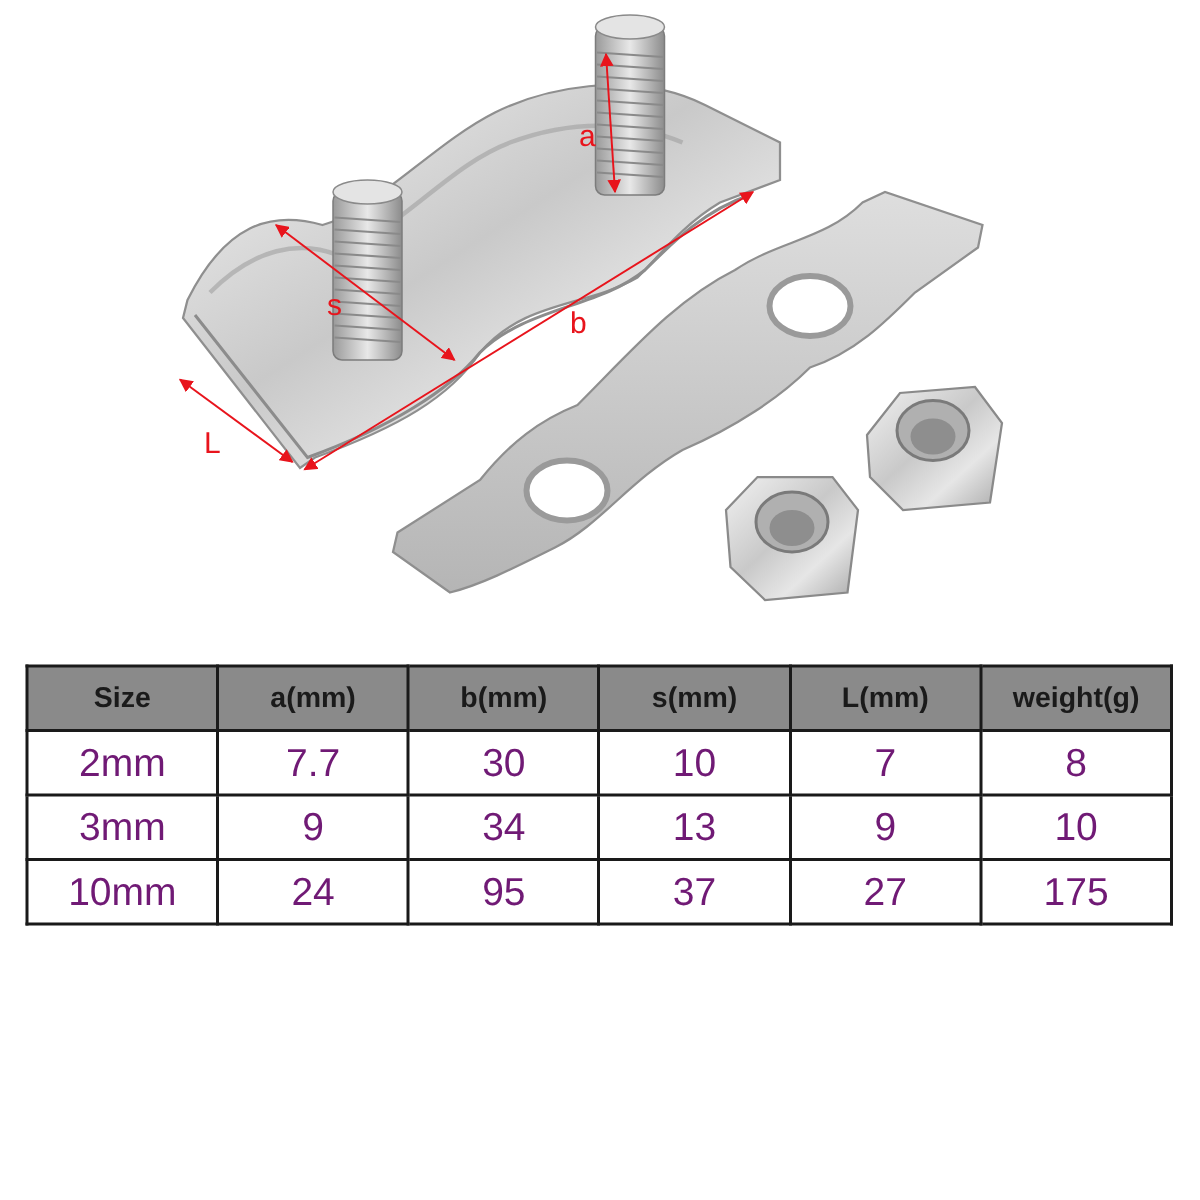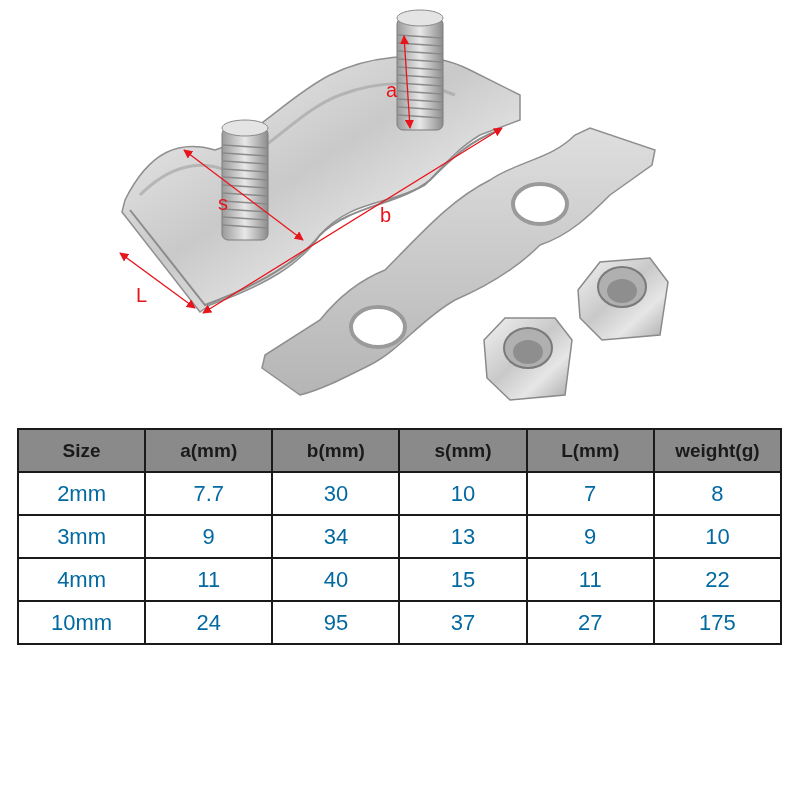--- a/index.html
+++ b/index.html
@@ -1,30 +1,30 @@
 <!DOCTYPE html>
 <html><head>
   <meta charset="utf-8">
   <style>
     html, body { margin: 0; padding: 0; background: #ffffff; }
     body { width: 800px; height: 800px; position: relative; overflow: hidden; font-family: "Liberation Sans", sans-serif; }
     .product { position: absolute; left: 0; top: 0; width: 800px; height: 420px; }
     .spec-table {
-      position: absolute; left: 17px; top: 428px; width: 765px;
+      position: absolute; left: 17px; top: 443px; width: 765px;
       border-collapse: collapse; table-layout: fixed;
     }
     .spec-table th, .spec-table td {
       border: 2px solid #1a1a1a; text-align: center; padding: 0;
       height: 41px;
     }
     .spec-table th {
       background: #8a8a8a; color: #1a1a1a; font-weight: bold; font-size: 19px;
       height: 41px;
     }
-    .spec-table td { font-size: 22px; color: #0369a1; }
+    .spec-table td { font-size: 26px; color: #701a75; }
     .dim-label { font-family: "Liberation Sans", sans-serif; font-size: 20px; fill: #e8141c; }
   </style>
 </head>
 <body>
 
 <div class="product">
   <svg width="800" height="420" viewBox="0 0 800 420" xmlns="http://www.w3.org/2000/svg">
     <defs>
       <linearGradient id="steel" x1="0" y1="0" x2="1" y2="1">
         <stop offset="0" stop-color="#f2f2f2"></stop>
@@ -143,28 +143,20 @@
     </tr>
     <tr>
       <td>3mm</td>
       <td>9</td>
       <td>34</td>
       <td>13</td>
       <td>9</td>
       <td>10</td>
     </tr>
     <tr>
-      <td>4mm</td>
-      <td>11</td>
-      <td>40</td>
-      <td>15</td>
-      <td>11</td>
-      <td>22</td>
-    </tr>
-    <tr>
       <td>10mm</td>
       <td>24</td>
       <td>95</td>
       <td>37</td>
       <td>27</td>
       <td>175</td>
     </tr>
   </tbody>
 </table>
 

